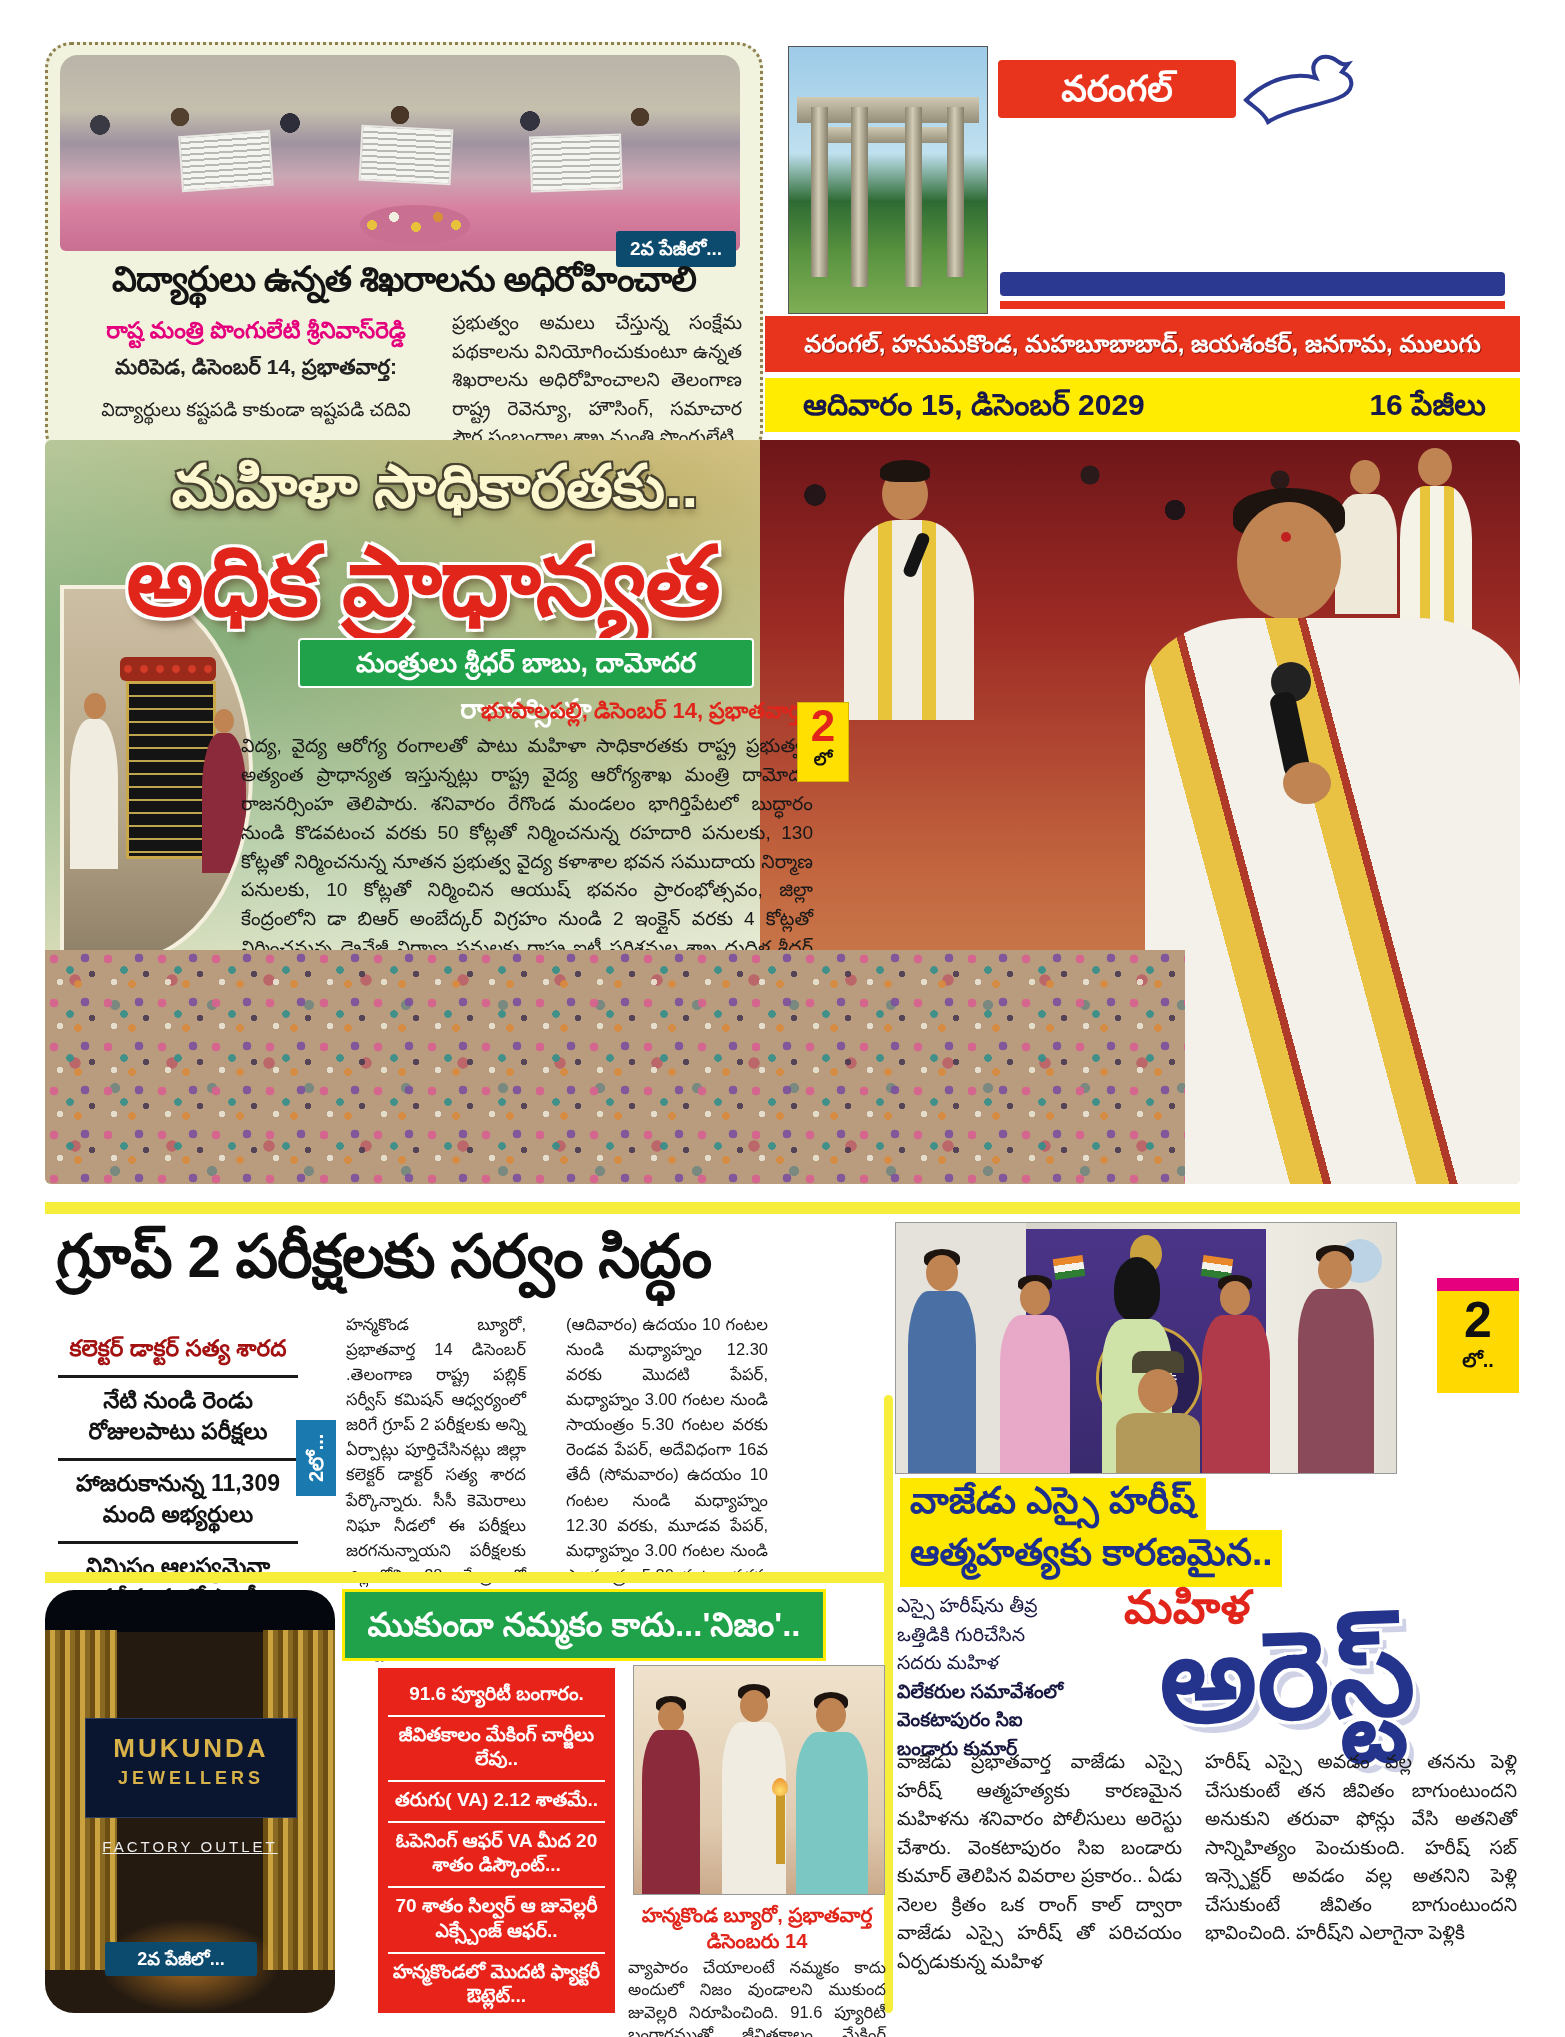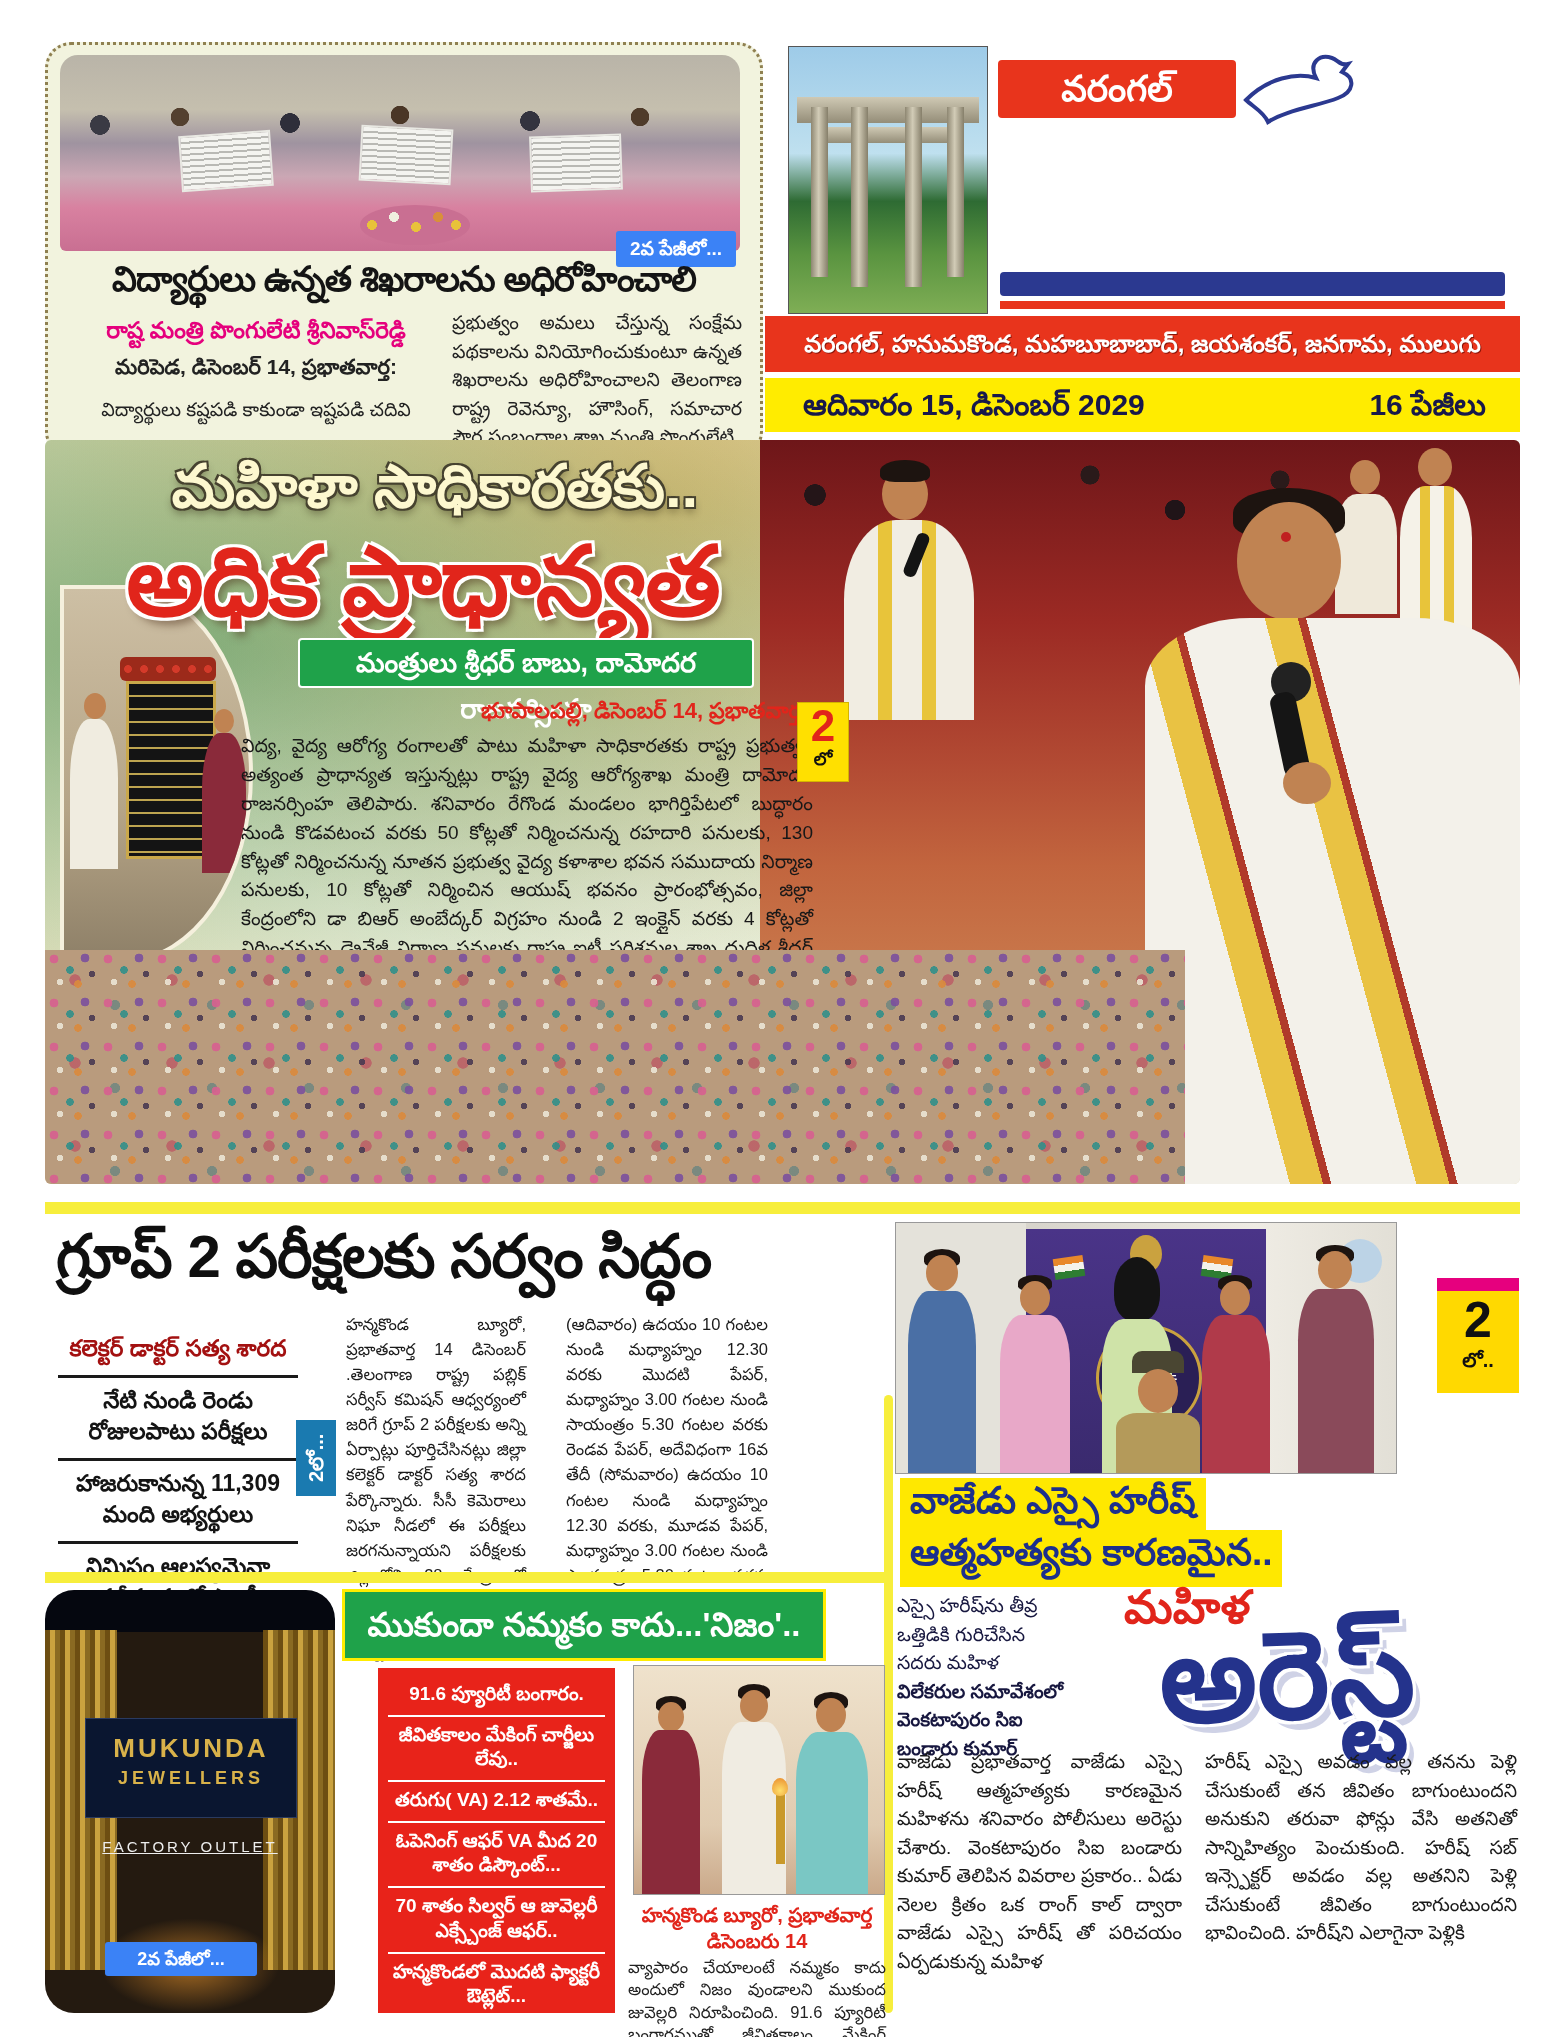--- a/index.html
+++ b/index.html
@@ -21,21 +21,21 @@
       radial-gradient(circle 15px at 580px 62px,#4f3b2a 60%,transparent 63%),
       linear-gradient(180deg,#b9b4a8 0%,#c5bfae 28%,#9f93a0 45%,#cba7b4 62%,#d881a0 78%,#c96f92 100%);}
   .newsprint{position:absolute;background:repeating-linear-gradient(180deg,#f4f4f0 0 4px,#b9b9b4 4px 6px);
     border:2px solid #e8e8e2;width:88px;height:52px;}
   .tl-garland{left:300px;top:150px;width:110px;height:40px;border-radius:50%;
     background:radial-gradient(circle 7px at 12px 20px,#e8c23a 70%,transparent 72%),
                radial-gradient(circle 7px at 34px 12px,#f0f0e0 70%,transparent 72%),
                radial-gradient(circle 7px at 56px 22px,#e8c23a 70%,transparent 72%),
                radial-gradient(circle 7px at 78px 12px,#d9903a 70%,transparent 72%),
                radial-gradient(circle 7px at 96px 20px,#e8c23a 70%,transparent 72%),#c96f92;}
-  .page-badge{background:#3b82f6;color:#fff;font-weight:bold;text-align:center;border-radius:3px;}
+  .page-badge{background:#0c4a6e;color:#fff;font-weight:bold;text-align:center;border-radius:3px;}
   .tl-head{left:18px;top:214px;width:676px;font-size:35px;font-weight:bold;color:#141414;text-align:center;letter-spacing:-1px;}
   .tl-byline{left:26px;top:272px;width:364px;font-size:23px;font-weight:bold;color:#e5007d;text-align:center;}
   .tl-dateline{left:26px;top:310px;width:364px;font-size:21px;font-weight:bold;color:#222;text-align:center;}
   .tl-lead{left:20px;top:354px;width:376px;font-size:19px;color:#222;text-align:center;}
   .tl-body{left:404px;top:264px;width:290px;font-size:19px;line-height:1.5;color:#222;}
   
   .temple{left:788px;top:46px;width:198px;height:266px;border:1px solid #555;overflow:hidden;
     background:linear-gradient(180deg,#9ecbe8 0%,#bfe0ef 40%,#2e6b33 58%,#5a9440 78%,#7fae55 100%);}
   .pillar{position:absolute;width:17px;background:linear-gradient(90deg,#8e8772,#d2ccb7 45%,#867f6a);}
   .lintel{position:absolute;background:linear-gradient(180deg,#cfc9b4,#948d78);}

